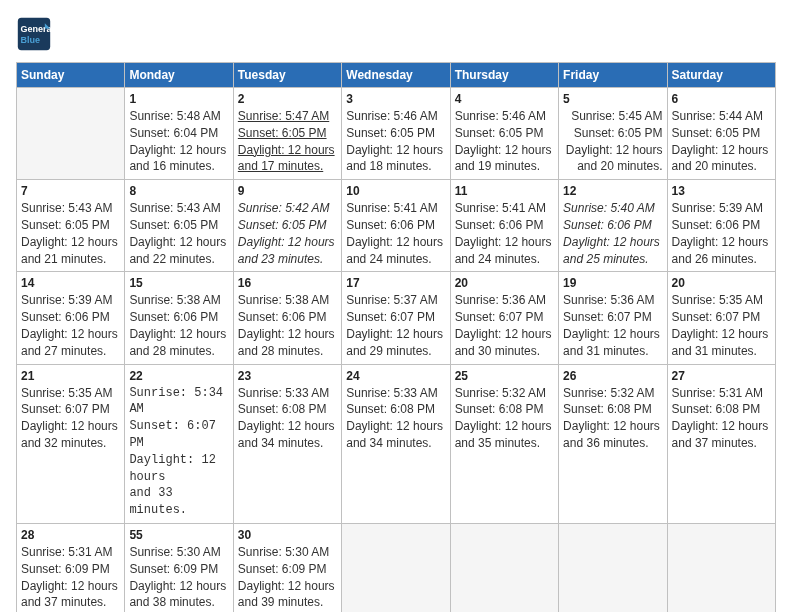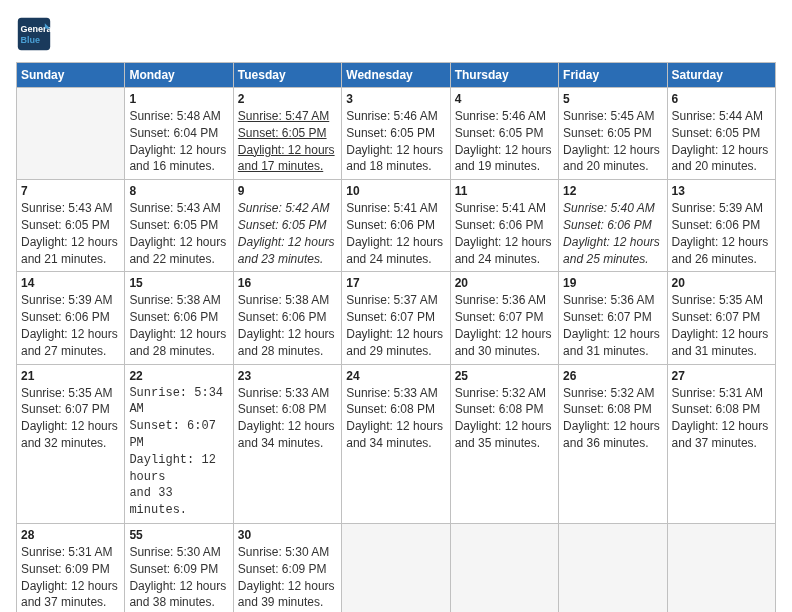--- a/index.html
+++ b/index.html
@@ -145,21 +145,21 @@
         </td>
         <td>
           <span class="day-number">4</span>
           <div class="day-info" style="white-space: pre-line;">Sunrise: 5:46 AM
 Sunset: 6:05 PM
 Daylight: 12 hours
 and 19 minutes.</div>
         </td>
         <td>
           <span class="day-number">5</span>
-          <div class="day-info" style="white-space: pre-line;">Sunrise: 5:45 AM
+          <div class="day-info" style="white-space: pre-line; text-align: right;">Sunrise: 5:45 AM
 Sunset: 6:05 PM
 Daylight: 12 hours
 and 20 minutes.</div>
         </td>
         <td>
           <span class="day-number">6</span>
           <div class="day-info" style="white-space: pre-line;">Sunrise: 5:44 AM
 Sunset: 6:05 PM
 Daylight: 12 hours
 and 20 minutes.</div>

